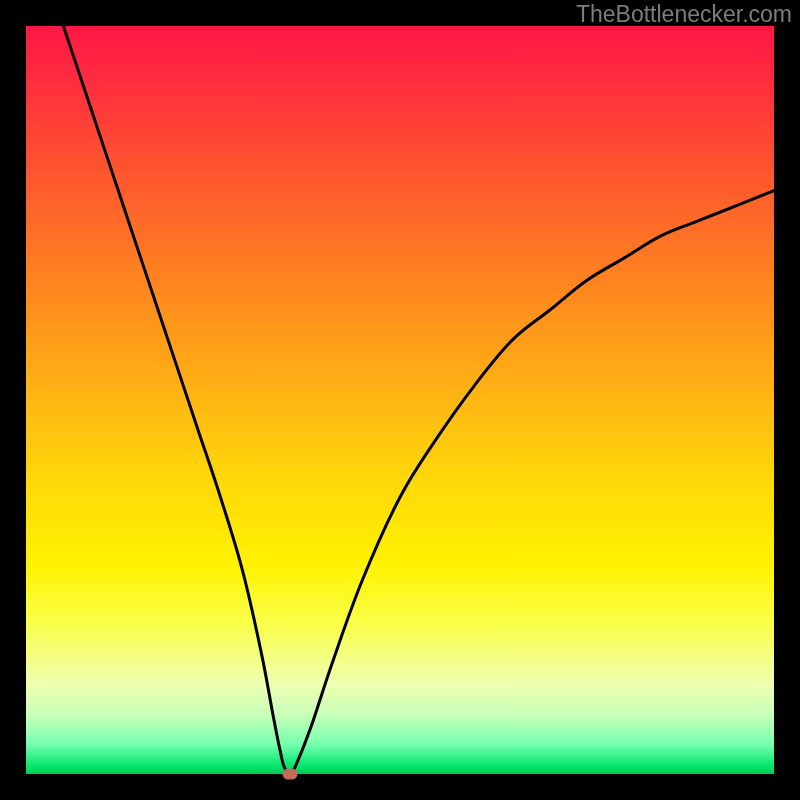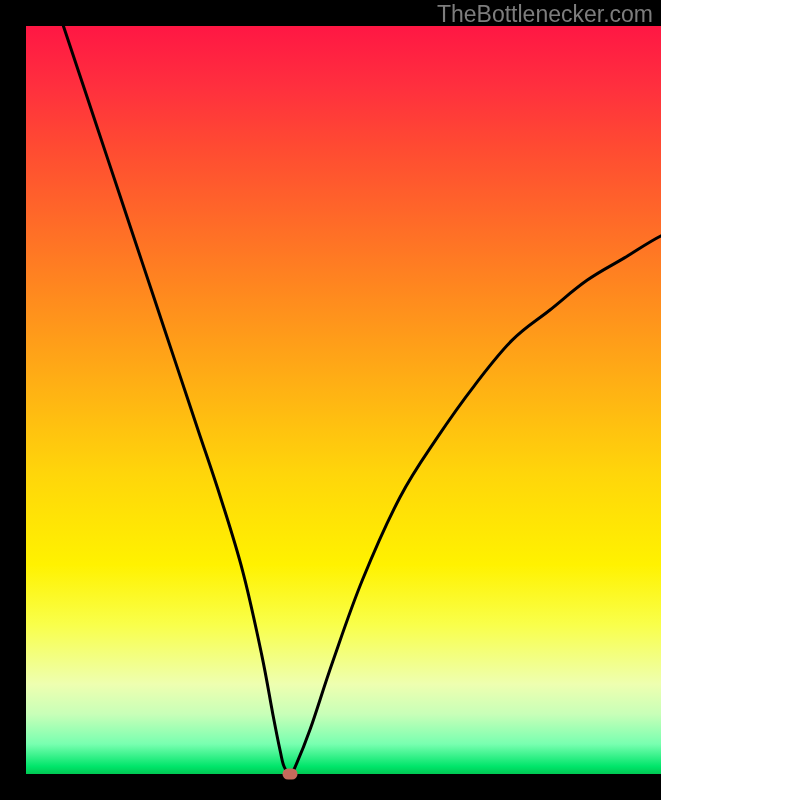--- a/index.html
+++ b/index.html
@@ -2,21 +2,21 @@
 <html><head>
 <meta charset="utf-8">
 <style>
   body {
     margin: 0;
     padding: 0;
     background: #fff;
     font-family: Arial, Helvetica, sans-serif;
   }
   .chart-wrap {
-    width: 661px;
+    width: 800px;
     height: 800px;
     position: relative;
     background: #000;
     overflow: hidden;
   }
   .attribution {
     position: absolute;
     top: 0;
     right: 8px;
     color: #7d7d7d;

